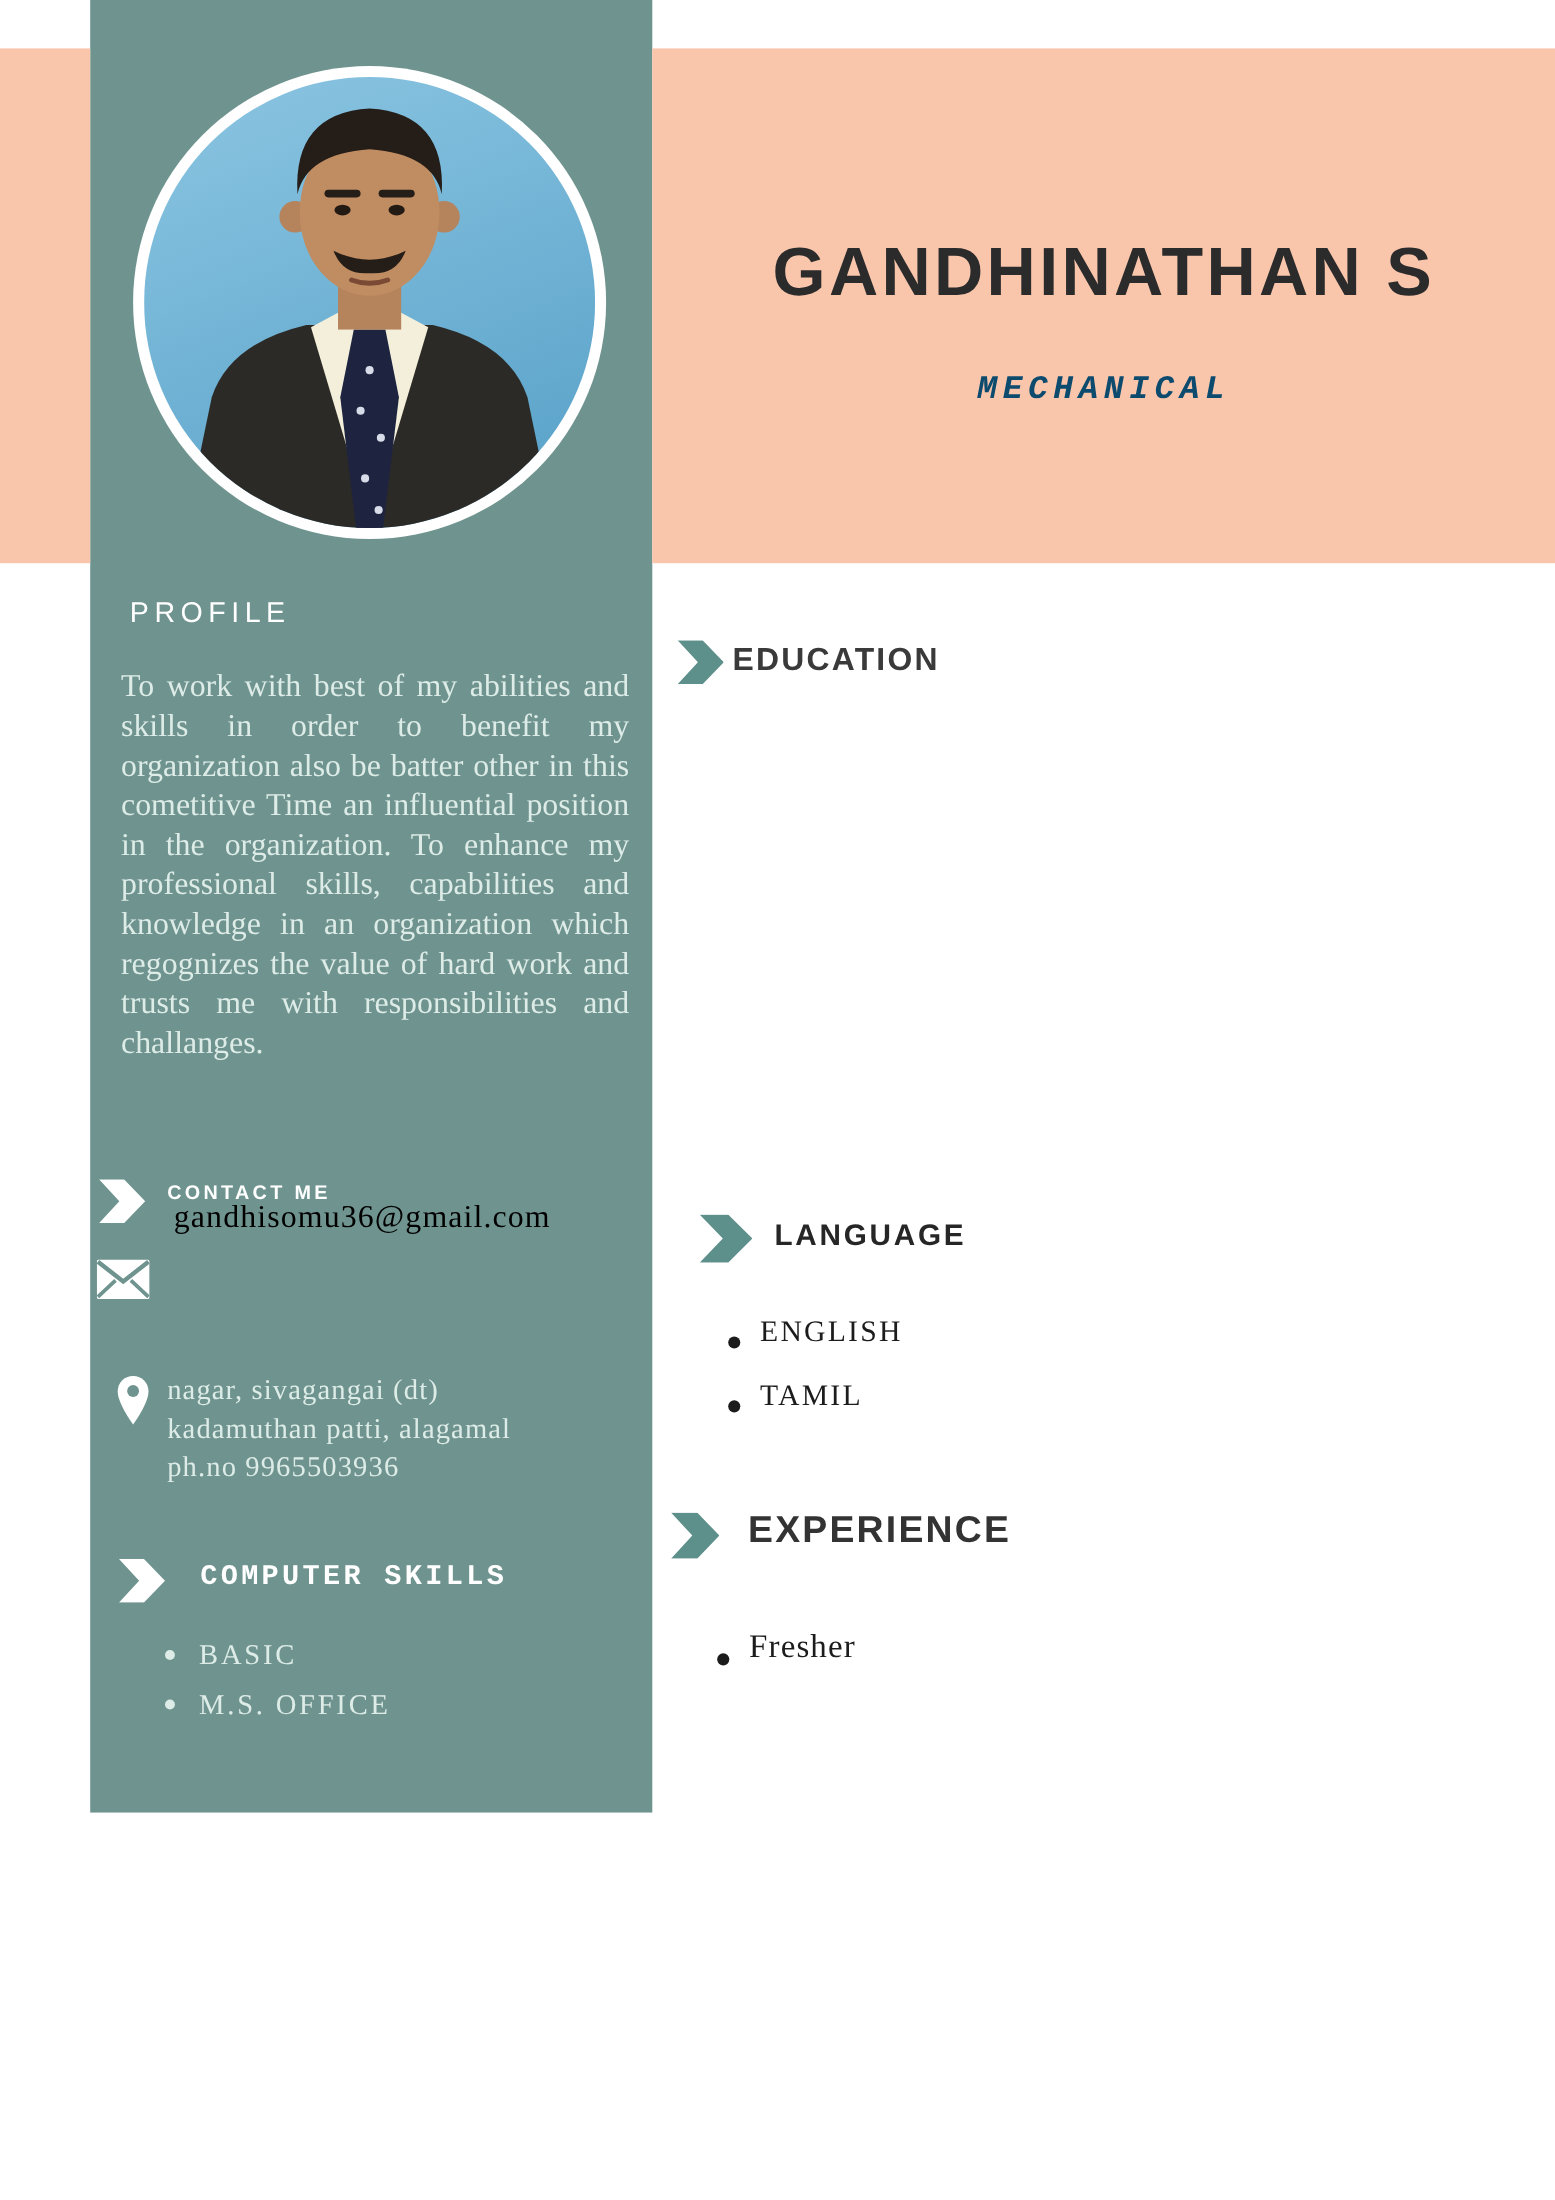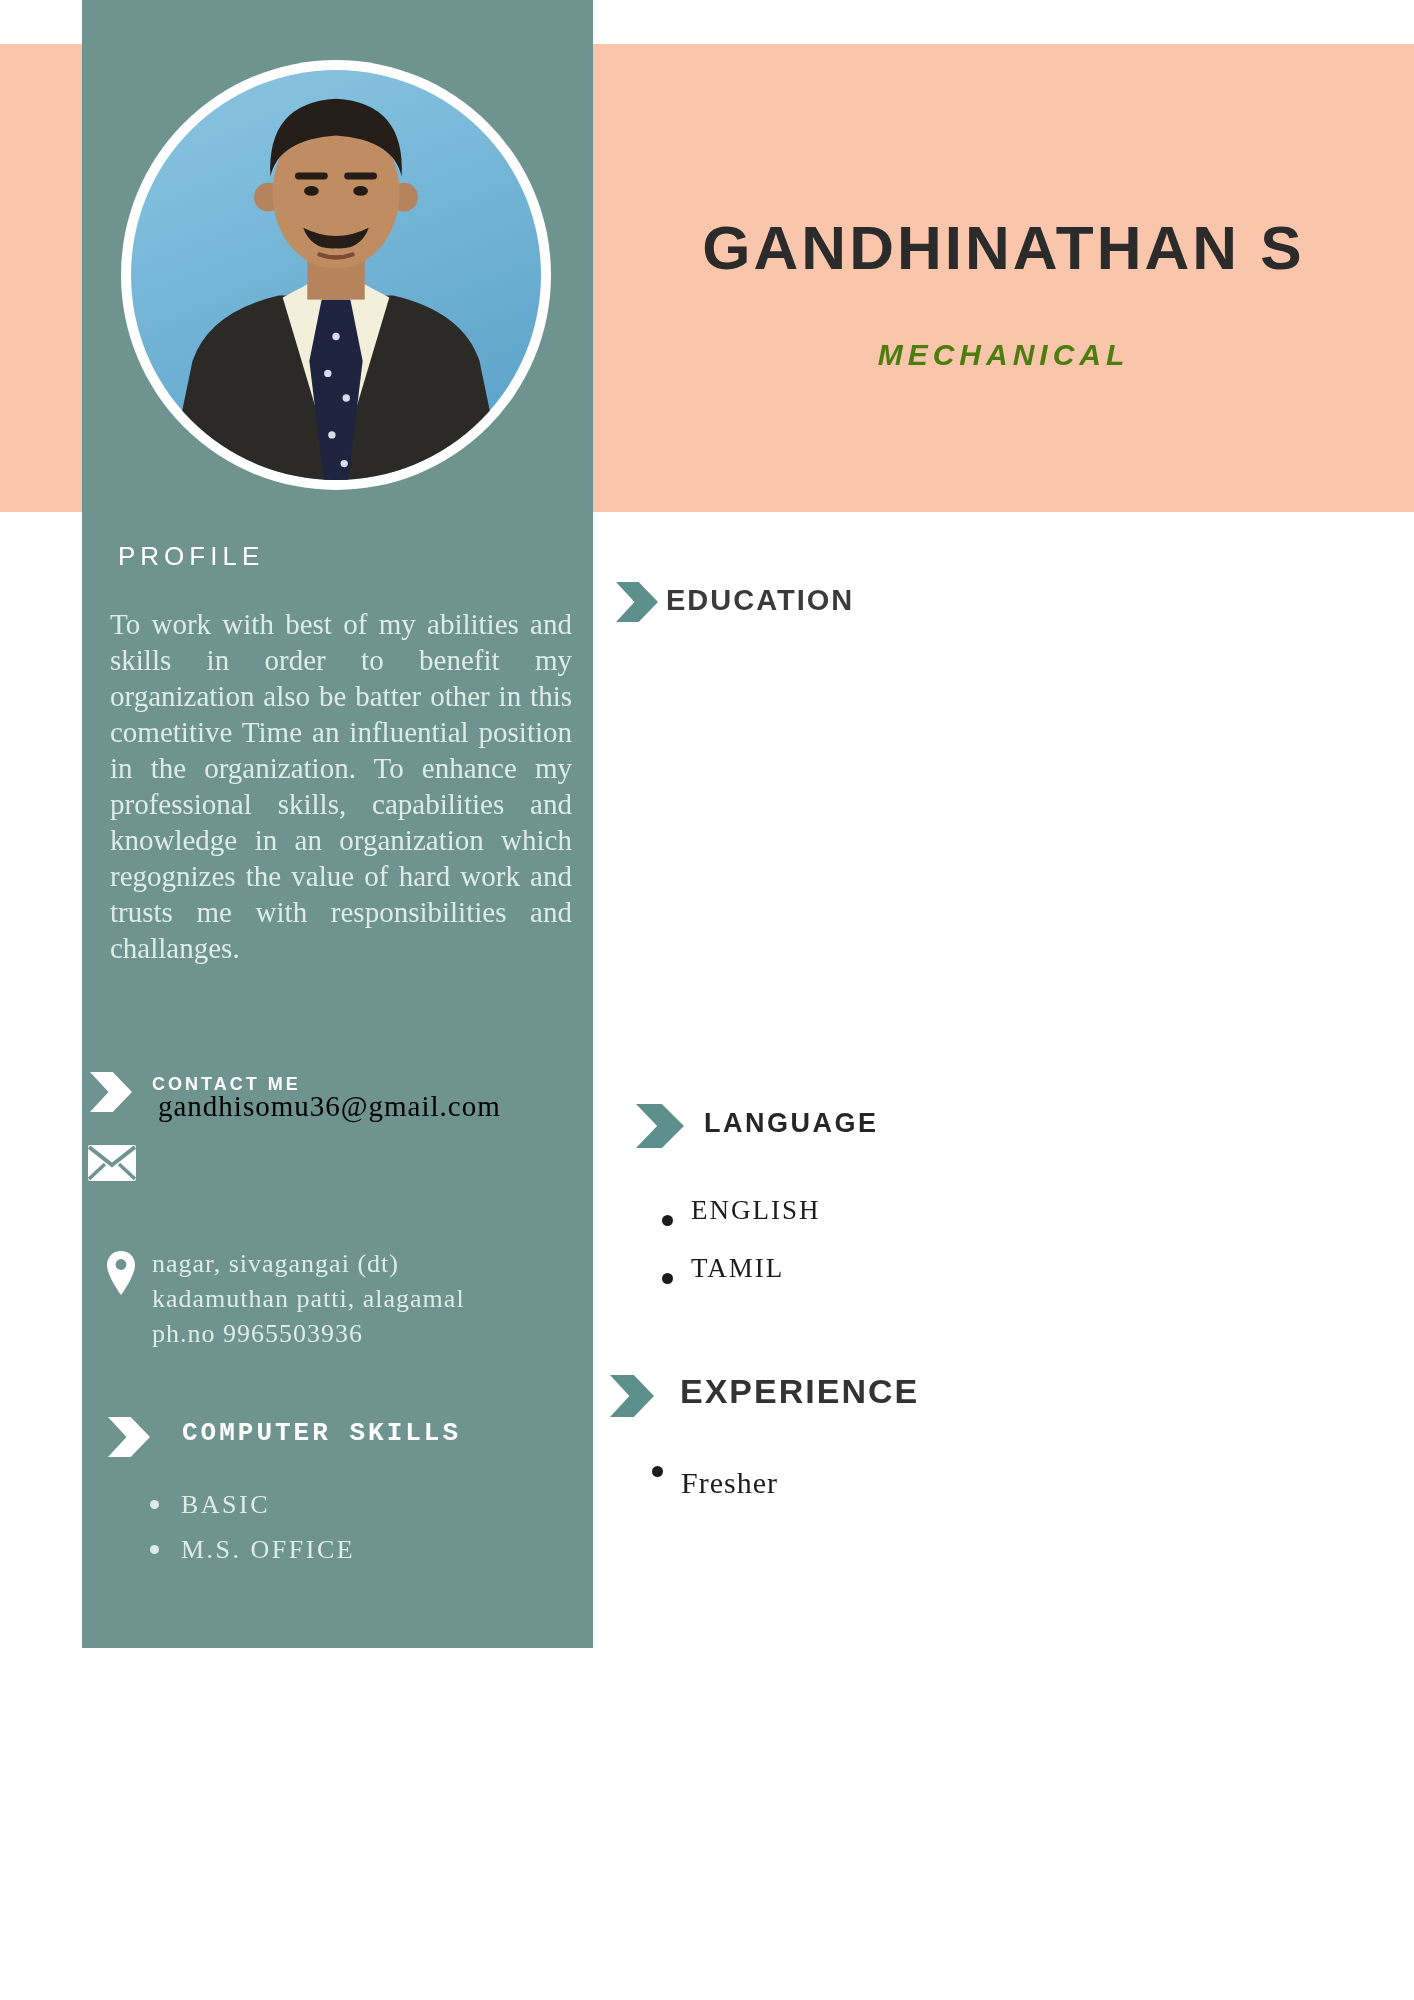--- a/index.html
+++ b/index.html
@@ -17,22 +17,22 @@
     border-radius:50%;padding:10px;
   }
   .photo-ring svg{display:block;width:100%;height:100%;border-radius:50%;}
   
   .name{
     position:absolute;left:593px;top:212px;width:821px;margin:0;text-align:center;
     font-size:62px;font-weight:bold;letter-spacing:3px;color:#2B2B2B;
   }
   .cand-title{
     position:absolute;left:593px;top:338px;width:821px;text-align:center;
-    font-family:Liberation Sans, sans-serif;font-style:italic;font-weight:bold;
-    font-size:30px;letter-spacing:5px;color:#4d7c0f;
+    font-family:Liberation Mono, monospace;font-style:italic;font-weight:bold;
+    font-size:30px;letter-spacing:5px;color:#0c4a6e;
   }
   
   .chev{
     position:absolute;
     clip-path:polygon(0 0,54% 0,100% 50%,54% 100%,0 100%,44% 50%);
   }
   .chev-white{background:#ffffff;}
   .chev-teal{background:#5D8F8B;}
   
   .profile-heading{
@@ -94,21 +94,21 @@
   }
   .lang-list .row{display:flex;align-items:flex-end;height:46px;margin-top:12px;}
   .exp-heading{
     position:absolute;left:680px;top:1372px;color:#333333;font-weight:bold;
     font-size:34px;letter-spacing:2px;
   }
   .exp-list{
     position:absolute;left:652px;top:1466px;
     font-family:"Liberation Serif",serif;font-size:30px;letter-spacing:1px;color:#1C1C1C;
   }
-  .exp-list .row{display:flex;align-items:flex-start;height:48px;}
+  .exp-list .row{display:flex;align-items:flex-end;height:48px;}
 </style>
 </head>
 <body>
 
 <div class="page">
 
   <div class="sidebar"></div>
   <div class="left-strip"></div>
   <div class="header-band"></div>
 

